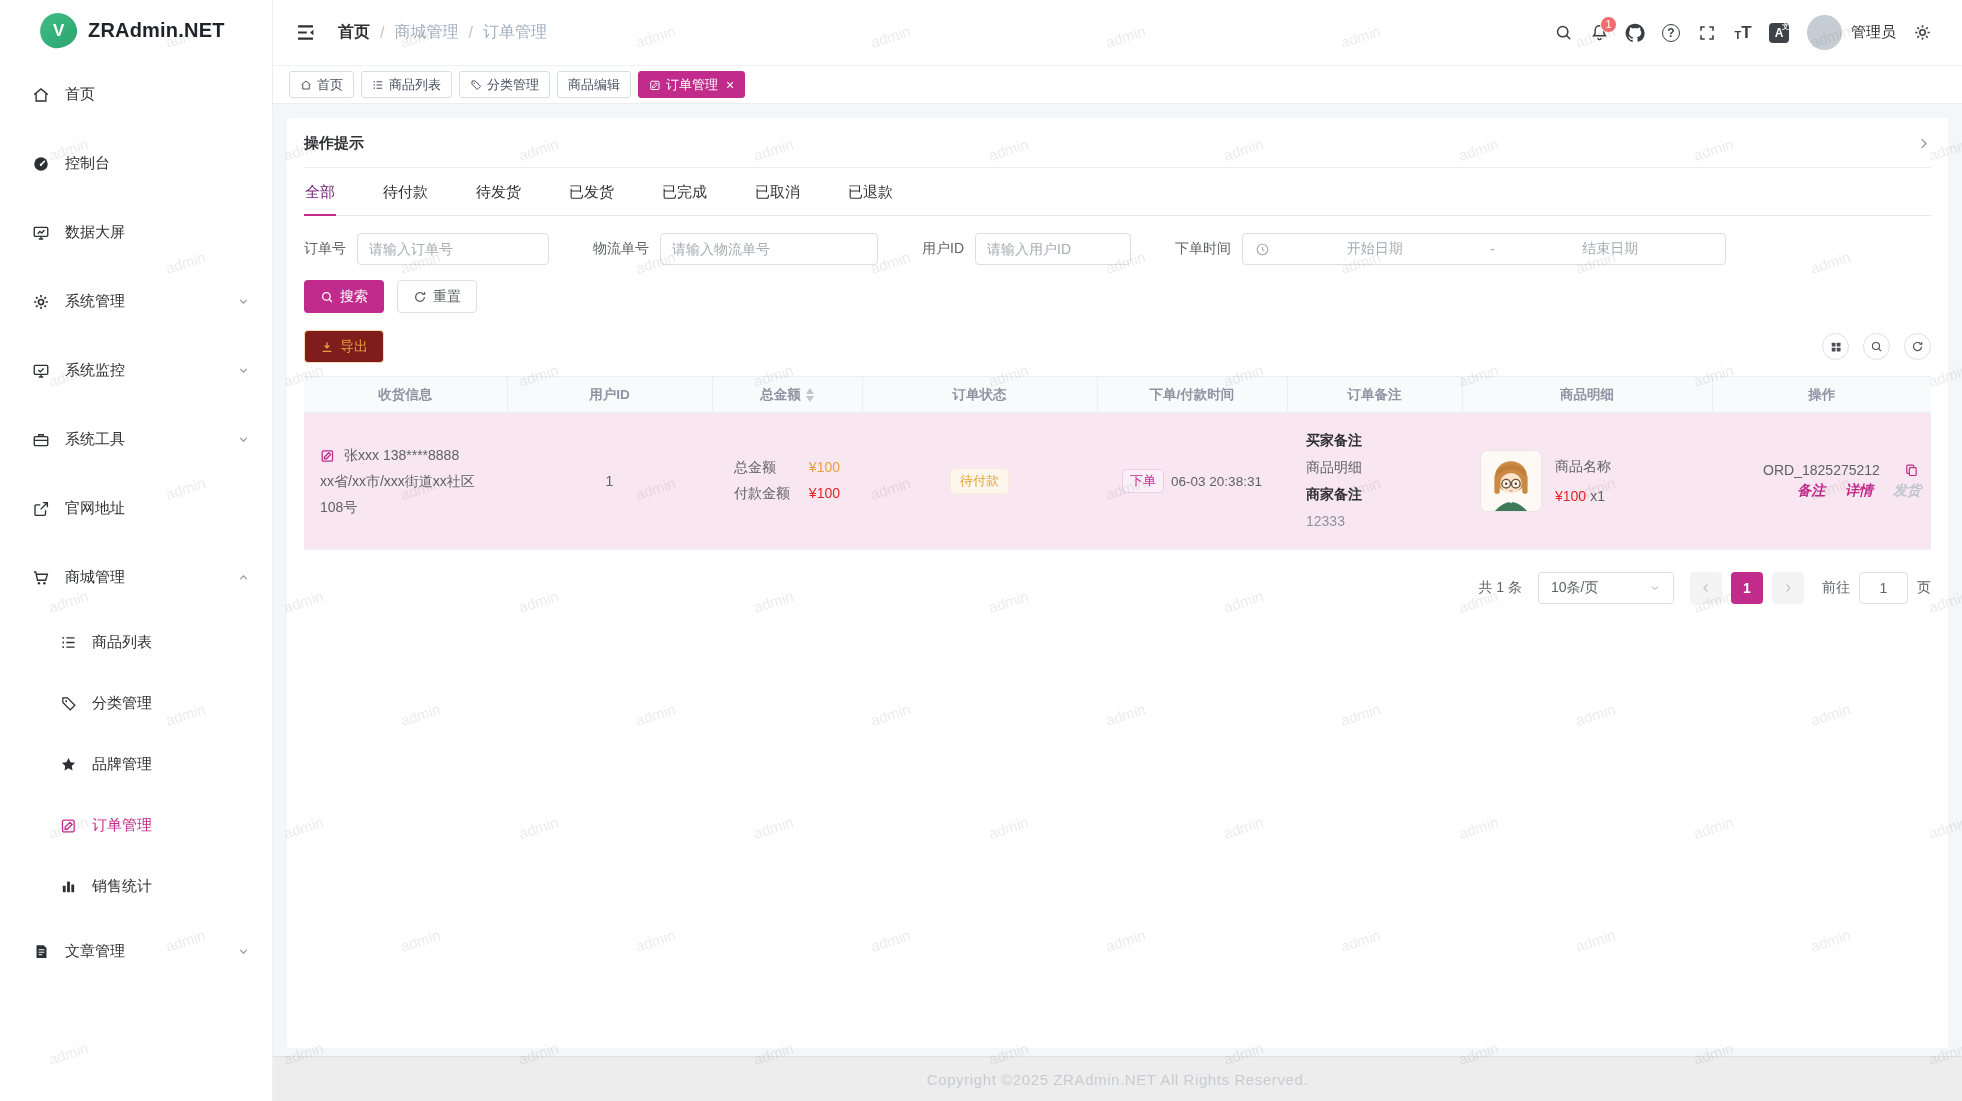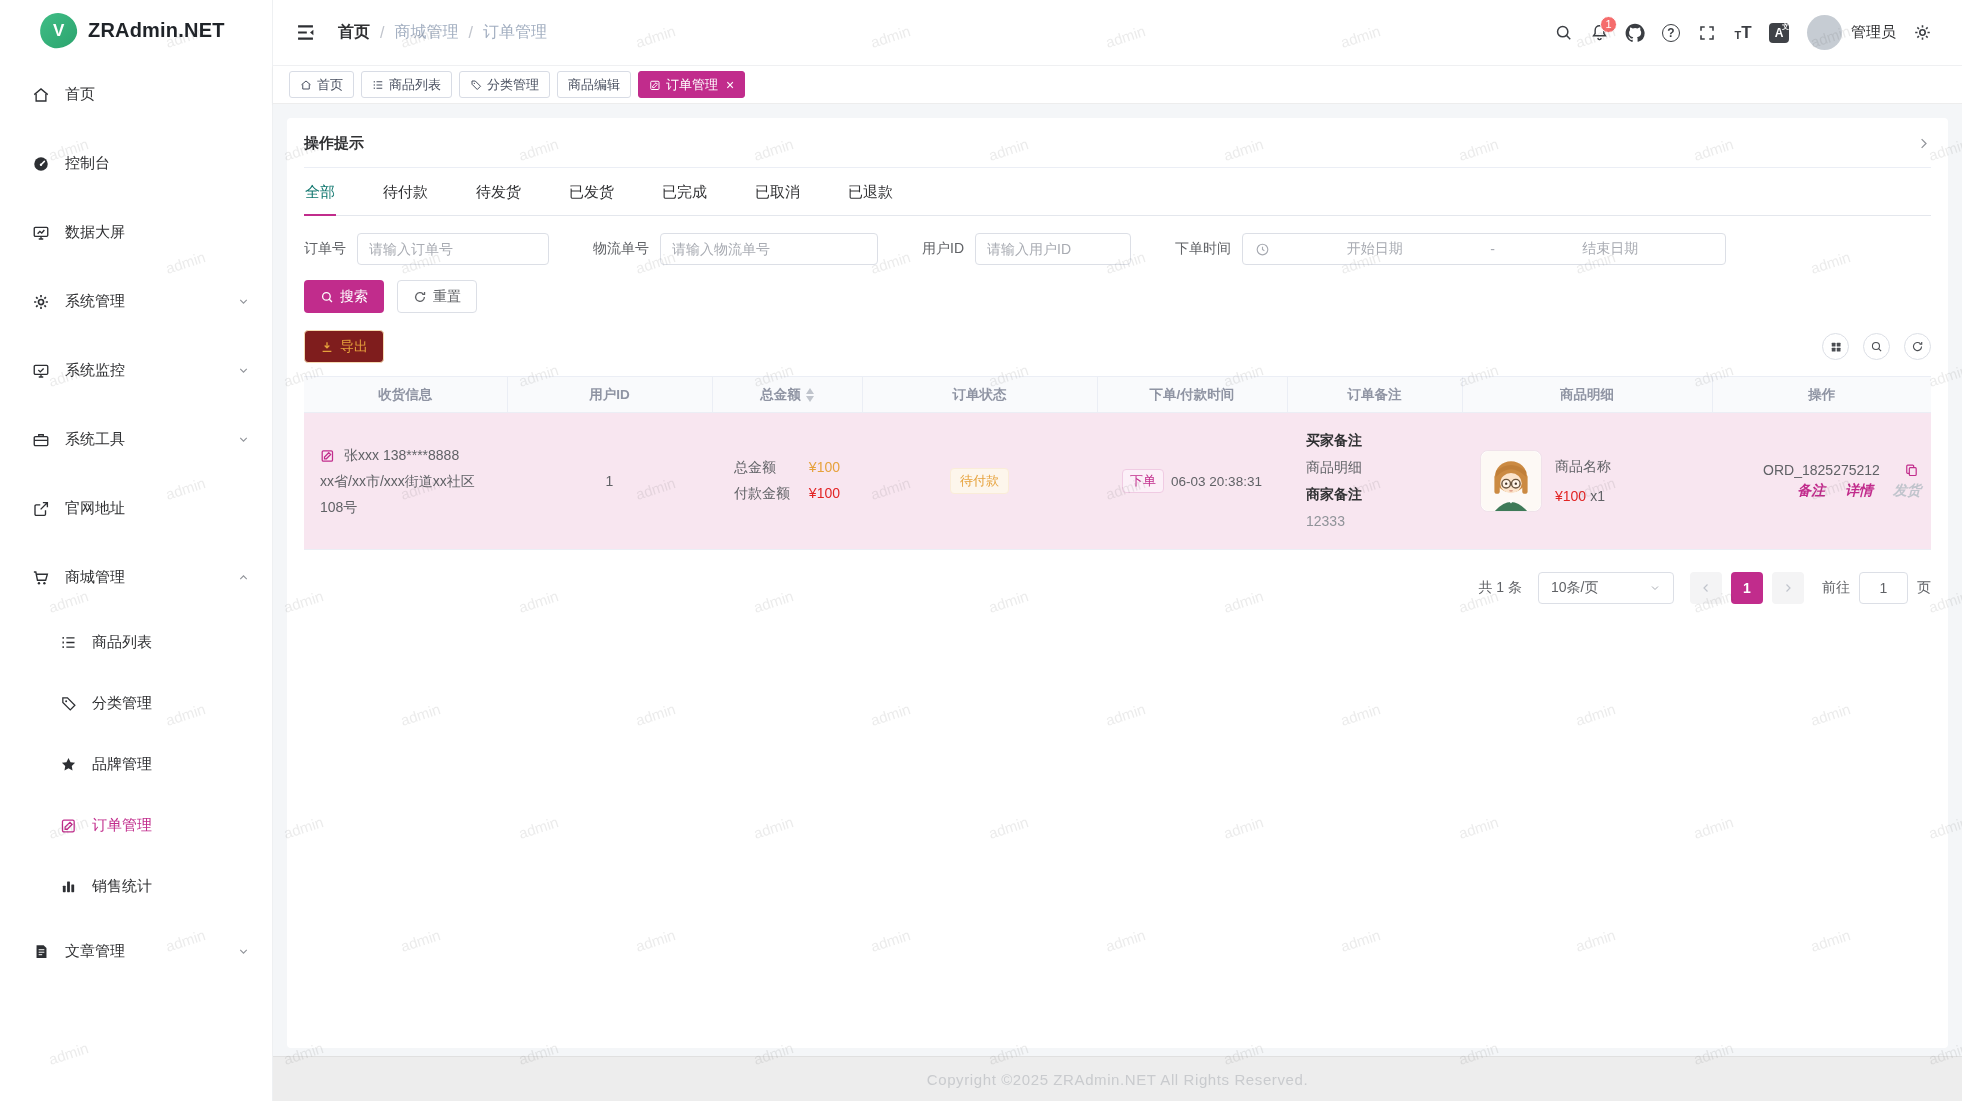--- a/index.html
+++ b/index.html
@@ -54,21 +54,21 @@
   
   .content { flex:1; background:#f4f6f8; padding:14px 14px 8px; display:flex; flex-direction:column; min-height:0; }
   .card { background:#fff; border-radius:4px; padding:2px 17px 0; flex:1; }
 
   .panel-head { height:48px; display:flex; align-items:center; justify-content:space-between; border-bottom:1px solid #ebeef5; }
   .panel-title { font-size:15px; font-weight:600; color:#303133; }
   .panel-chev { color:#909399; display:flex; cursor:pointer; }
 
   .status-tabs { display:flex; border-bottom:1px solid #e4e7ed; }
   .stab { padding:15px 1px 13px; margin-right:46px; font-size:15px; color:#303133; cursor:pointer; position:relative; }
-  .stab.active { color:#0f766e; font-weight:500;text-align:right; }
+  .stab.active { color:#701a75; font-weight:500;text-align:right; }
   .stab.active::after { content:""; position:absolute; left:0; right:0; bottom:-1px; height:2px; background:#c12c8c; }
 
   
   .search-form { display:flex; align-items:center; margin-top:17px; font-size:14px; color:#606266; }
   .fgroup { display:flex; align-items:center; margin-right:44px; }
   .fgroup:last-child { margin-right:0; }
   .f-label { margin-right:11px; white-space:nowrap; }
   .f-input { height:32px; border:1px solid #dcdfe6; border-radius:4px; background:#fff; display:flex; align-items:center; padding:0 11px; }
   .f-input input { border:none; outline:none; width:100%; font-size:14px; color:#606266; background:transparent; }
   .f-input input::placeholder { color:#a8abb2; }

